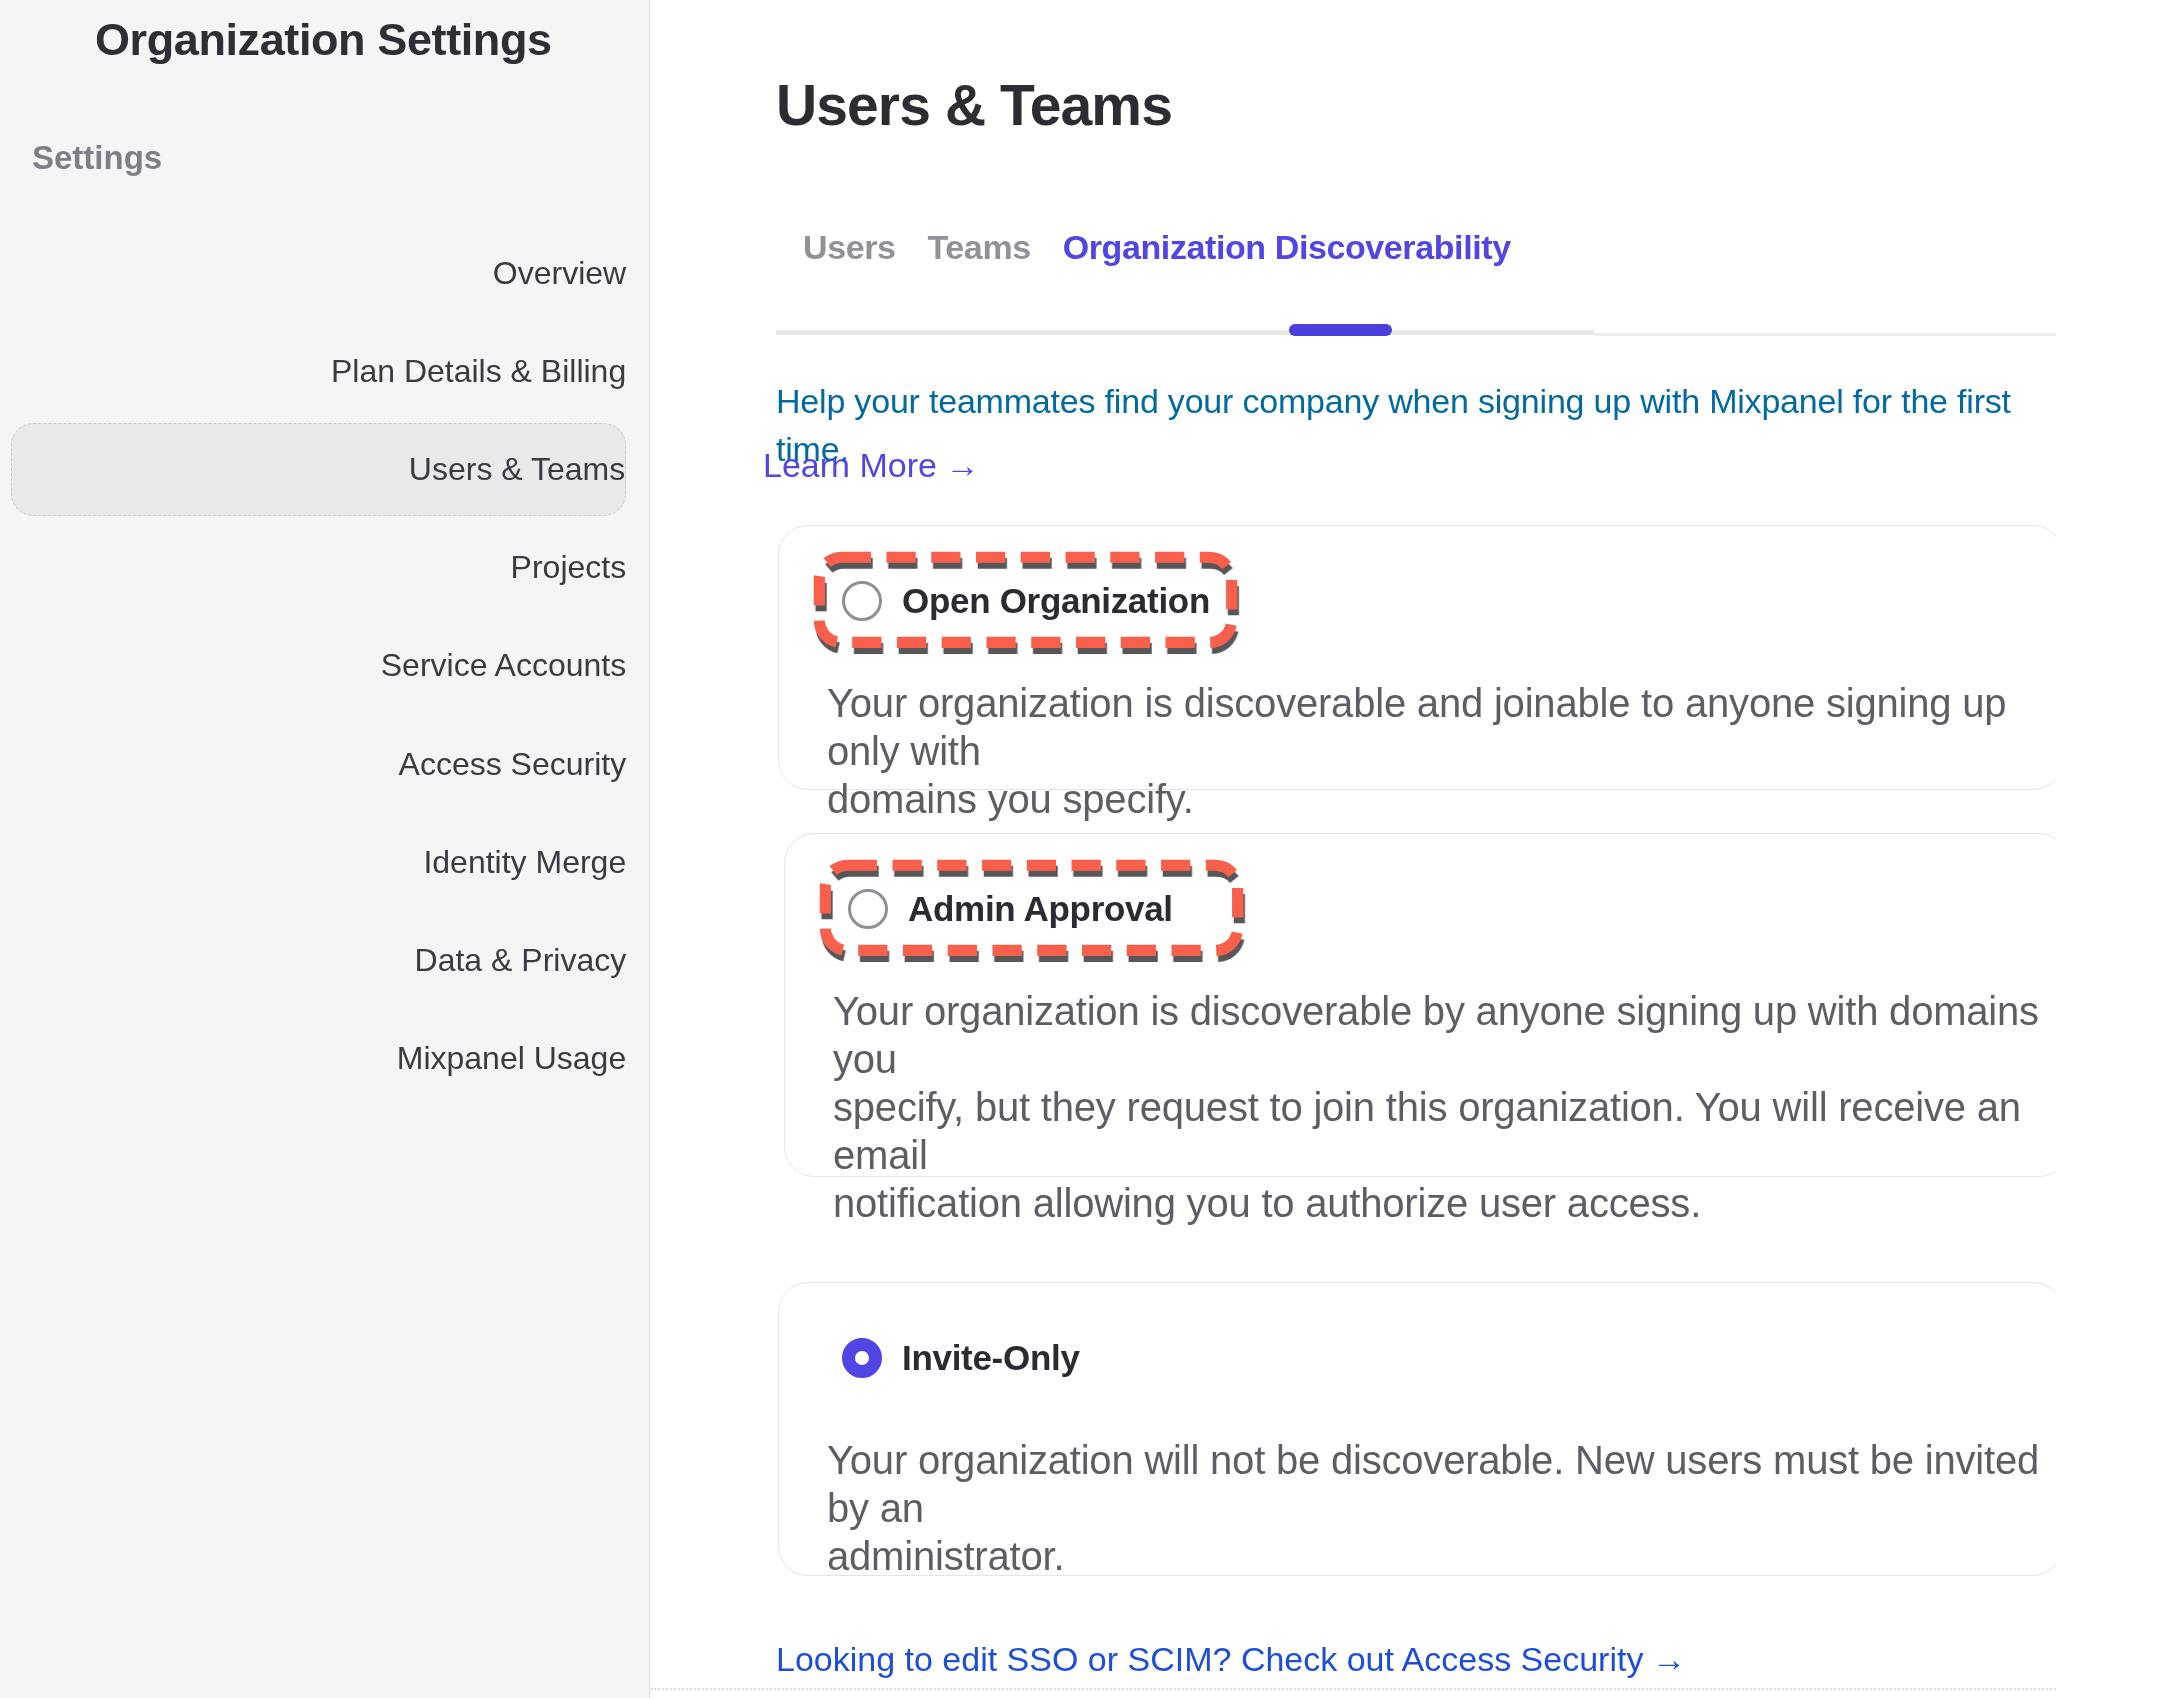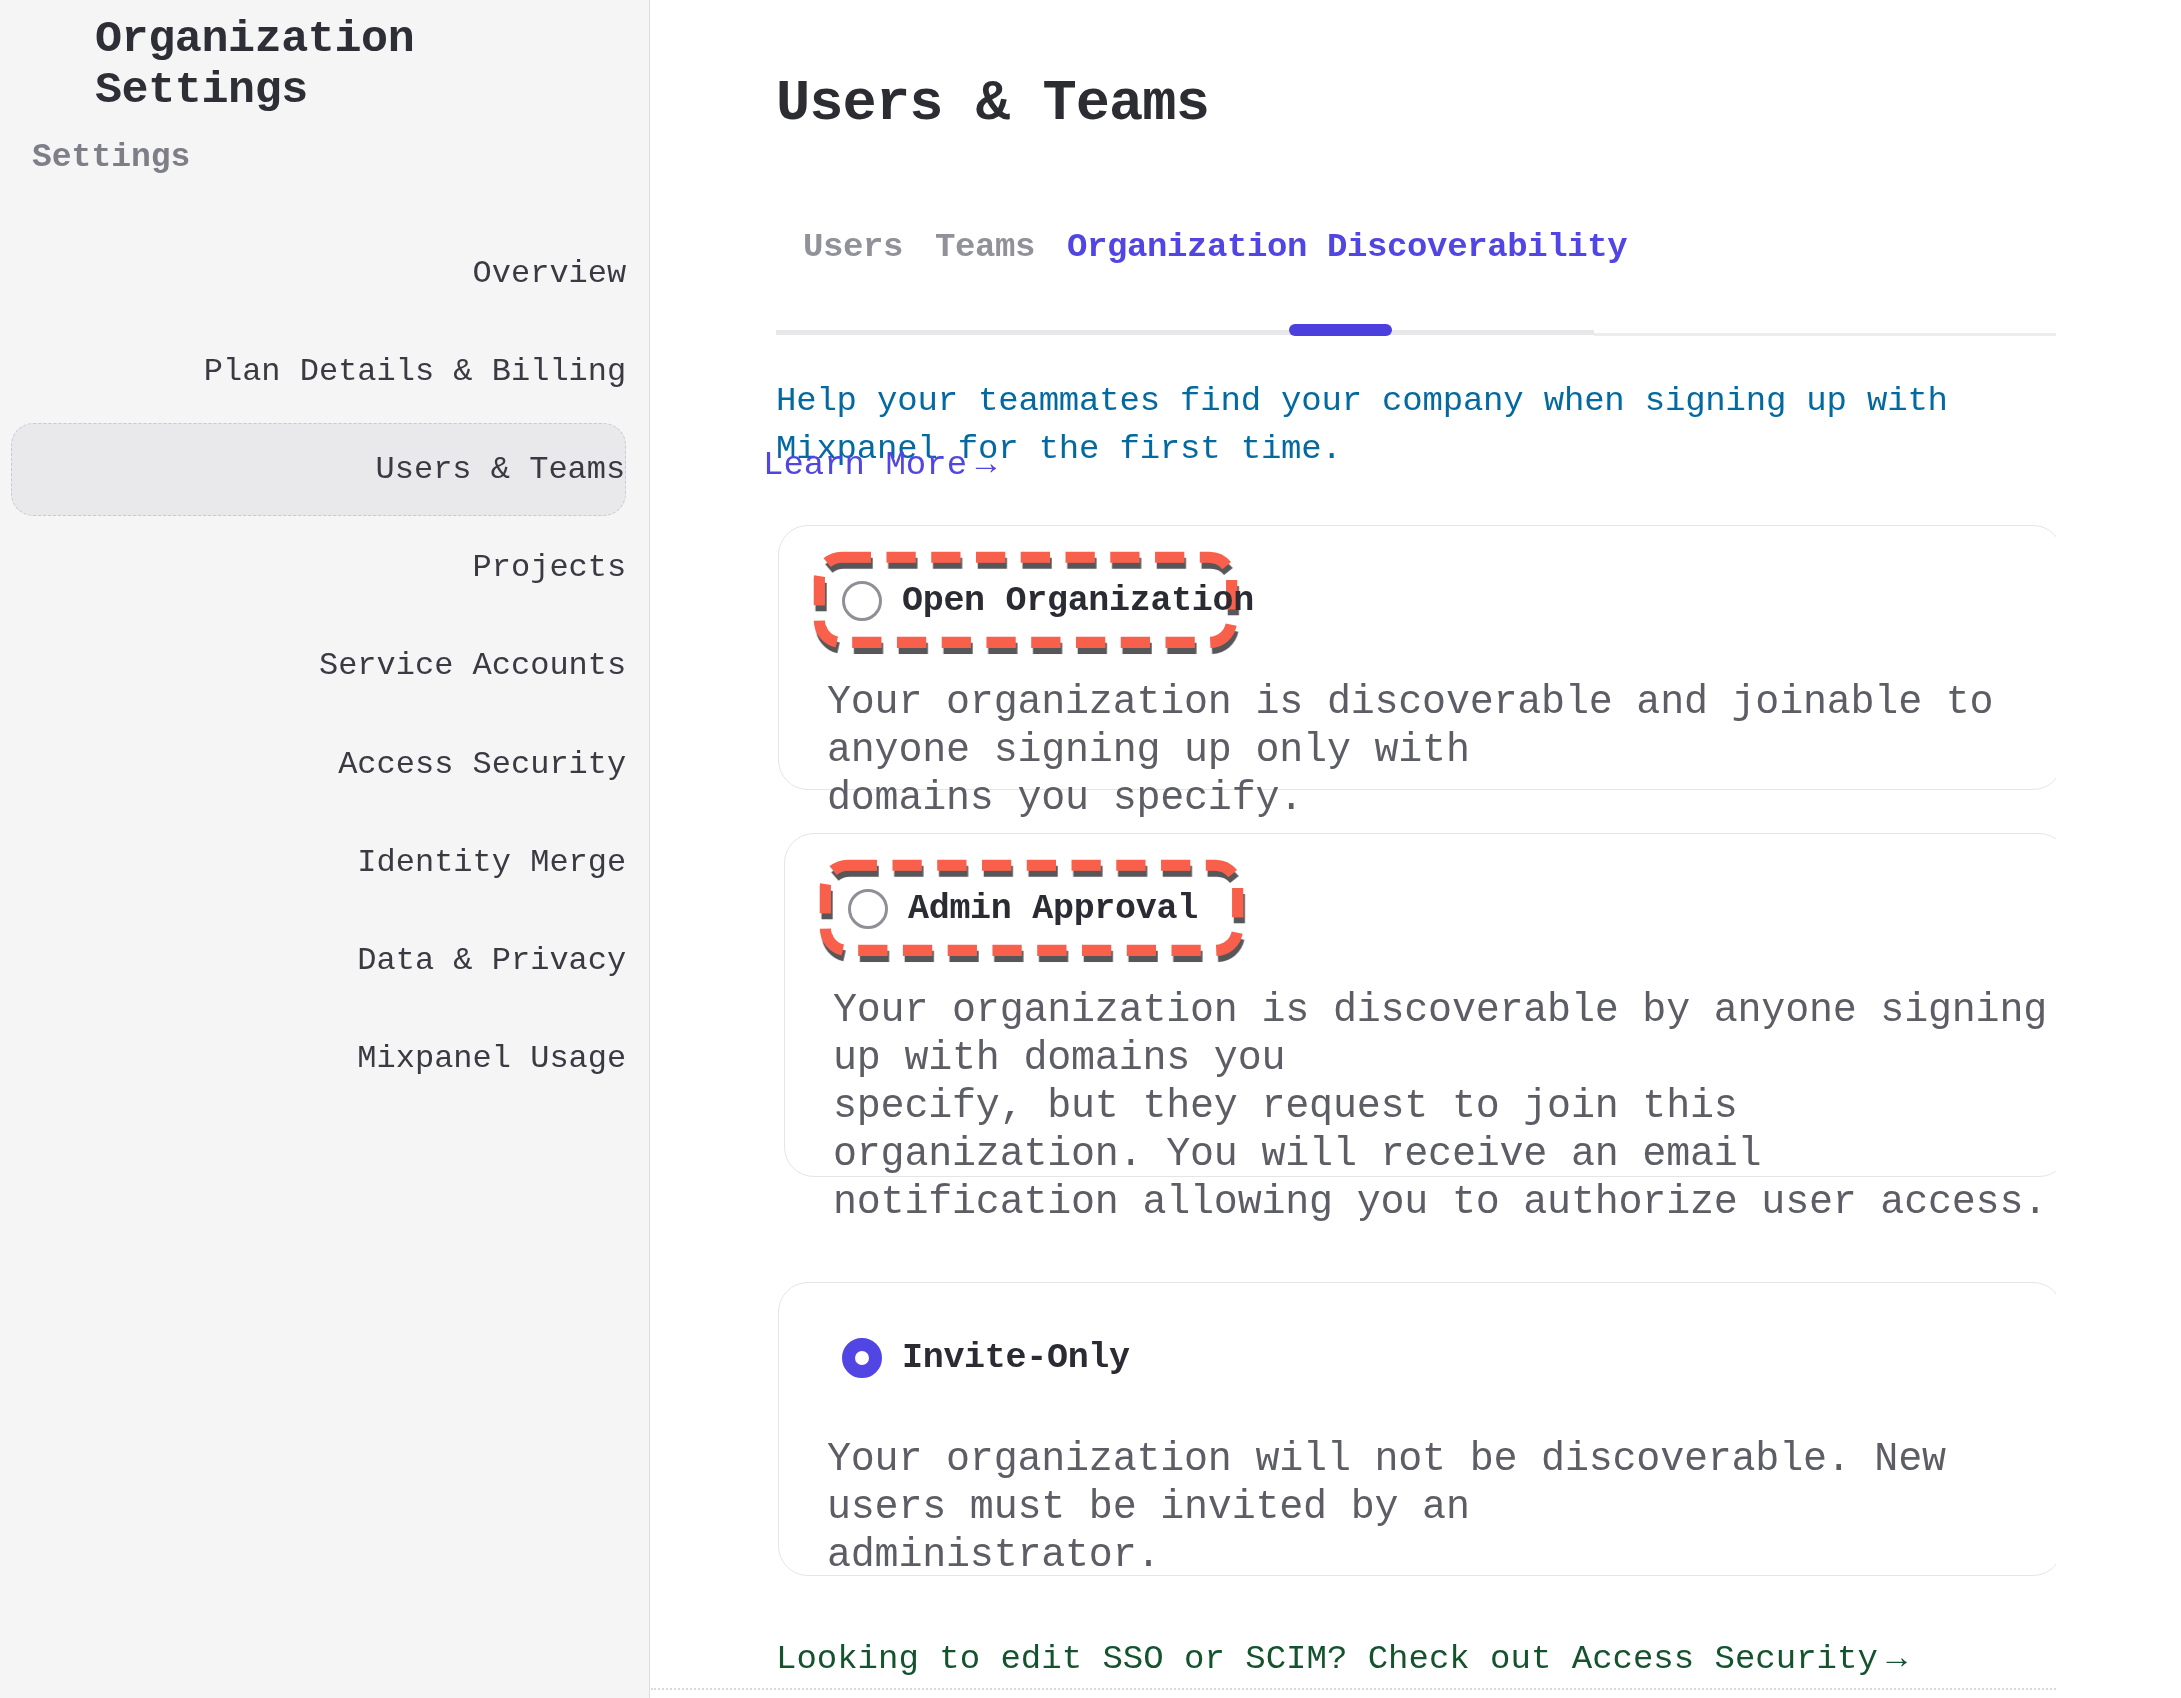--- a/index.html
+++ b/index.html
@@ -3,21 +3,21 @@
 <meta charset="utf-8">
 <style>
   html, body { margin: 0; padding: 0; background: #ffffff; }
   * { box-sizing: border-box; }
   .screen {
     position: relative;
     width: 2056px;
     height: 1698px;
     overflow: hidden;
     background: #ffffff;
-    font-family: Liberation Mono, monospace;
+    font-family: Liberation Sans, sans-serif;
     color: #2c2c33;
   }
 
   
   .sidebar {
     position: absolute;
     left: 0; top: 0; bottom: 0;
     width: 650px;
     background: #f5f5f6;
     border-right: 1.7px solid #dcdce1;
@@ -173,21 +173,21 @@
     position: absolute;
     left: 30px; top: 19px;
     width: 439px; height: 114px;
     pointer-events: none;
   }
 
   .footer-link {
     position: absolute;
     left: 125px; top: 1640px;
     font-size: 34px;
-    color: #14532d;
+    color: #1d4ed8;
     text-decoration: none;
     cursor: pointer;
     white-space: nowrap;
   }
   .bottom-divider {
     position: absolute;
     left: 0; right: 0; top: 1688px;
     border-top: 2.6px dotted #d9d9df;
   }
 </style>

